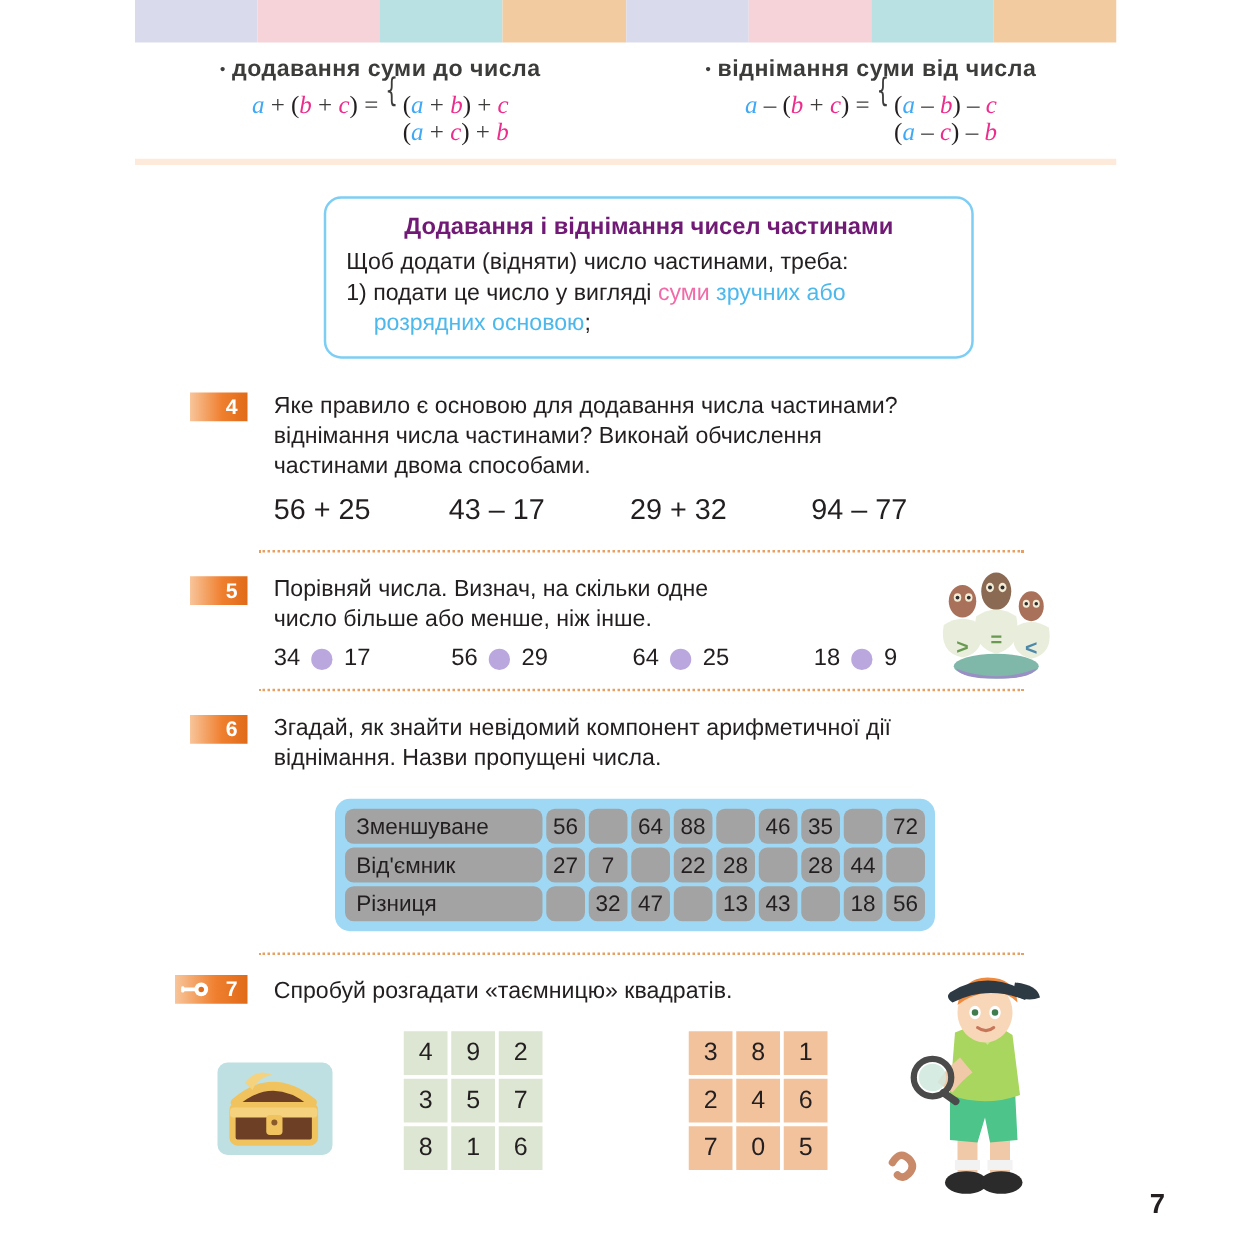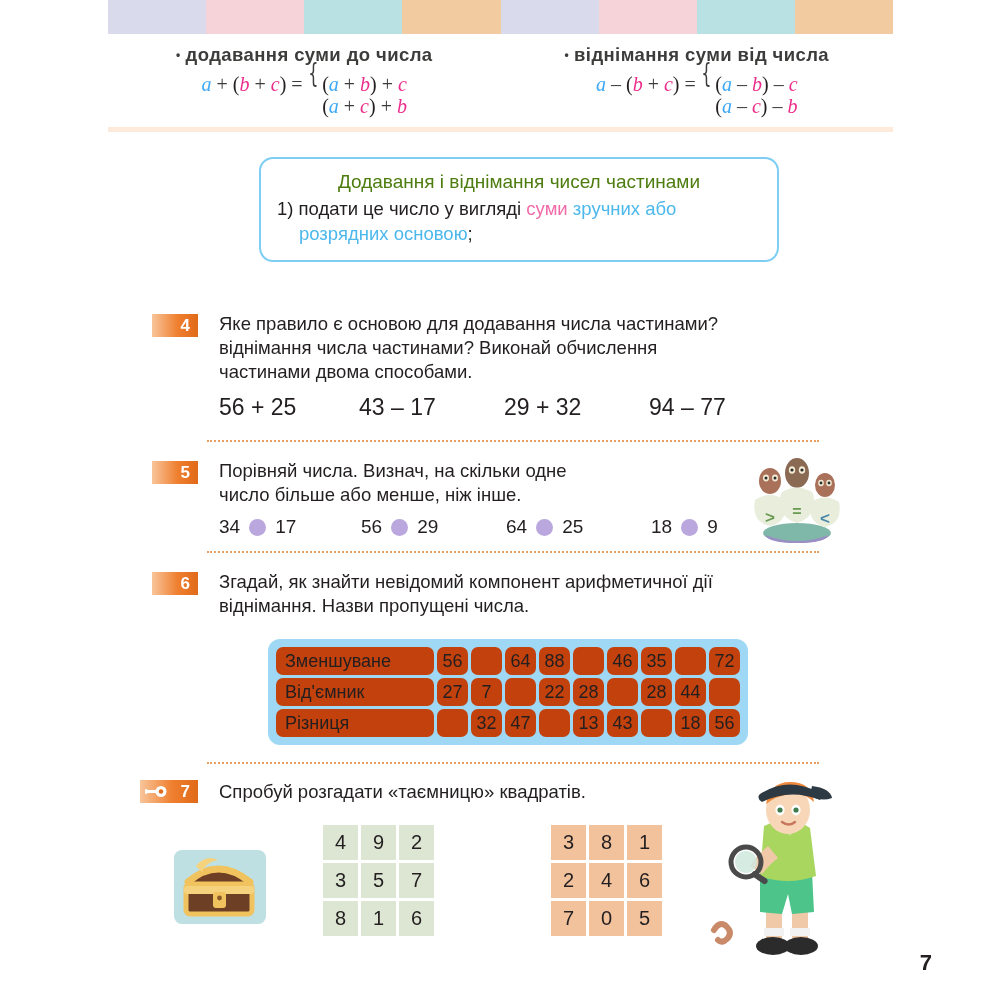--- a/index.html
+++ b/index.html
@@ -96,22 +96,22 @@
     top: 157px;
     width: 520px;
     box-sizing: border-box;
     border: 2.5px solid #7ecef4;
     border-radius: 14px;
     padding: 12px 16px 14px 16px;
     background: #ffffff;
   }
   .rule-title {
     text-align: center;
-    color: #4d7c0f;
-    font-weight: normal;
+    color: #701a75;
+    font-weight: bold;
     font-size: 19px;
     margin-bottom: 4px;
   }
   .rule-line {
     font-size: 18.5px;
     line-height: 1.33;
     color: #231f20;
   }
   .rule-line .pink { color: #f06ba8; }
   .rule-line .blue { color: #4cb8ec; }
@@ -187,21 +187,21 @@
     top: 639px;
     background: #9fd8f4;
     border-radius: 12px;
     padding: 5px;
   }
   table.comp {
     border-collapse: separate;
     border-spacing: 3px;
   }
   table.comp td {
-    background: #c2410c;
+    background: #a3a3a3;
     border-radius: 7px;
     height: 26px;
     font-size: 18px;
     text-align: center;
     color: #231f20;
   }
   table.comp td.rowhead {
     width: 148px;
     text-align: left;
     padding-left: 9px;
@@ -280,20 +280,21 @@
         <span style="display:block">(<i class="v va">a</i><span class="op">&nbsp;–&nbsp;</span><i class="v vc">c</i>)<span class="op">&nbsp;–&nbsp;</span><i class="v vb">b</i></span>
       </span>
     </div>
   </div>
 </div>
 
 <div class="peach-rule"></div>
 
 <div class="rulebox">
   <div class="rule-title">Додавання і віднімання чисел частинами</div>
+  <div class="rule-line">Щоб додати (відняти) число частинами, треба:</div>
   <div class="rule-line">
     <span>1) подати це число у вигляді </span><span class="pink">суми</span><span class="blue"> зручних або</span>
   </div>
   <div class="rule-line rule-indent">
     <span class="blue">розрядних основою</span><span>;</span>
   </div>
 </div>
 
 <div class="ex" style="left:0;top:312px;width:1000px;">
   <div class="badge" style="left:152px;top:2px;">

